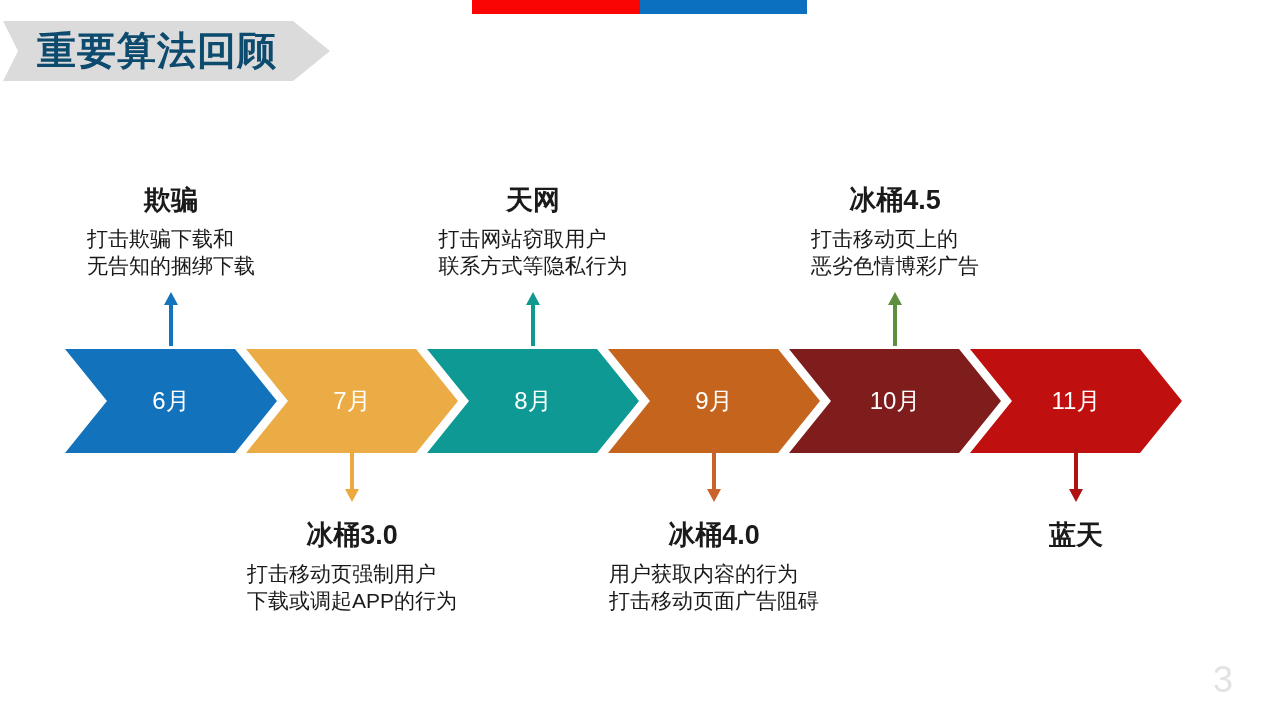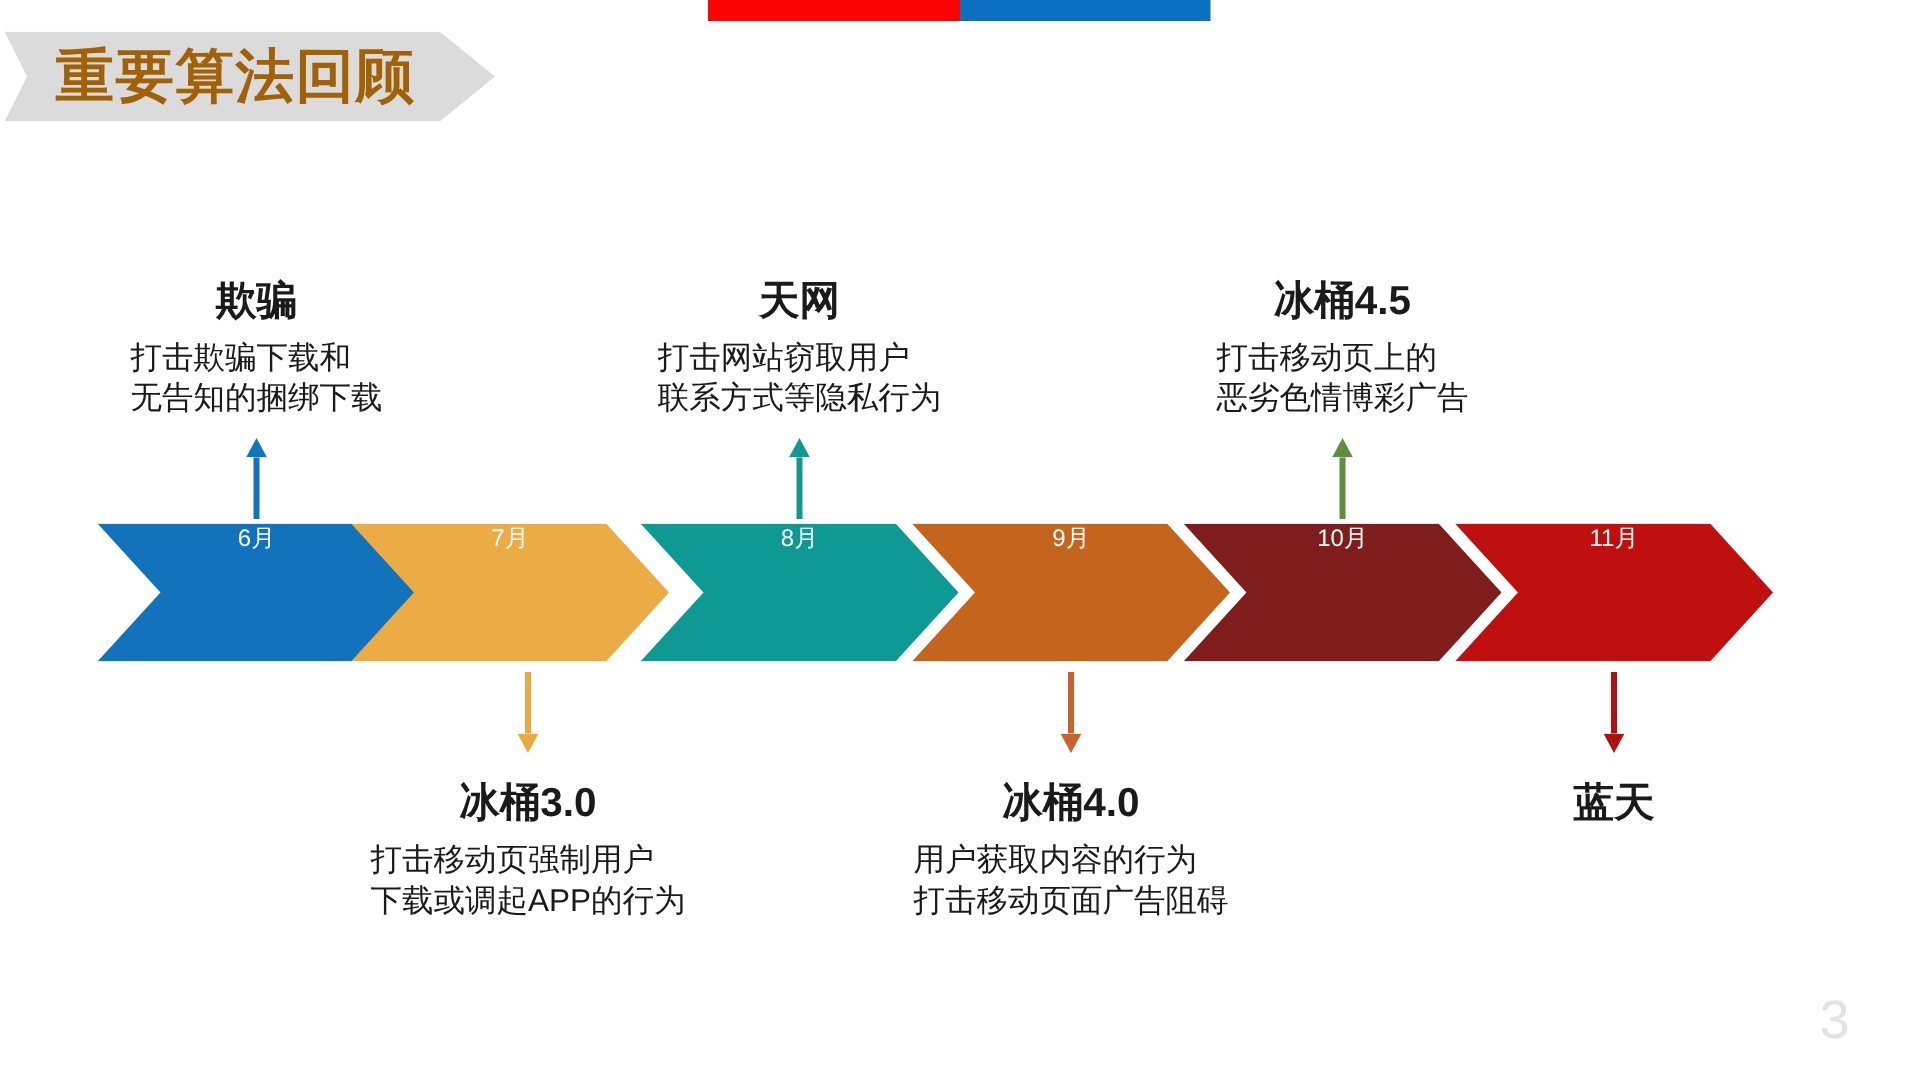--- a/index.html
+++ b/index.html
@@ -20,33 +20,33 @@
 
   
   #title-banner{
     position:absolute;left:3px;top:21px;width:327px;height:60px;
     background:#DBDBDB;
     clip-path:polygon(0% 0%,88.7% 0%,100% 50%,88.7% 100%,0% 100%,4.6% 50%);
     display:flex;align-items:center;
   }
   #title-banner .title-text{
     padding-left:34px;
-    font-size:39px;font-weight:bold;color:#a16207;
+    font-size:39px;font-weight:bold;color:#0c4a6e;
     letter-spacing:1px;white-space:nowrap;
   }
 
   
   .chevron{
-    position:absolute;top:349px;width:212px;height:92px;
+    position:absolute;top:349px;width:212px;height:104px;
     clip-path:polygon(0% 0%,80.2% 0%,100% 50%,80.2% 100%,0% 100%,19.8% 50%);
-    display:flex;justify-content:center;
-    color:#ffffff;font-size:16px;white-space:nowrap;
+    display:flex;align-items:center;justify-content:center;
+    color:#ffffff;font-size:24px;white-space:nowrap;
   }
   .chev-0{left:65px;}
-  .chev-1{left:234px;}
+  .chev-1{left:246px;}
   .chev-2{left:427px;}
   .chev-3{left:608px;}
   .chev-4{left:789px;}
   .chev-5{left:970px;}
 
   
   .arrow{position:absolute;width:14px;}
   .arrow .head-up{width:14px;height:13px;clip-path:polygon(50% 0%,100% 100%,0% 100%);}
   .arrow .head-down{width:14px;height:13px;clip-path:polygon(0% 0%,100% 0%,50% 100%);}
   .arrow .line{width:4px;height:41px;margin:0 auto;}

